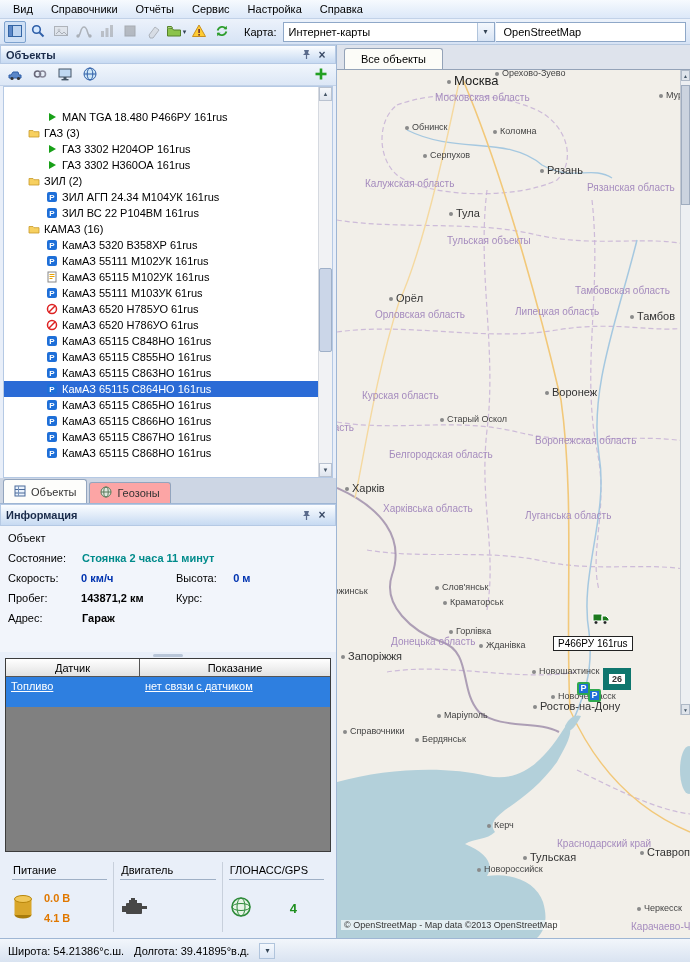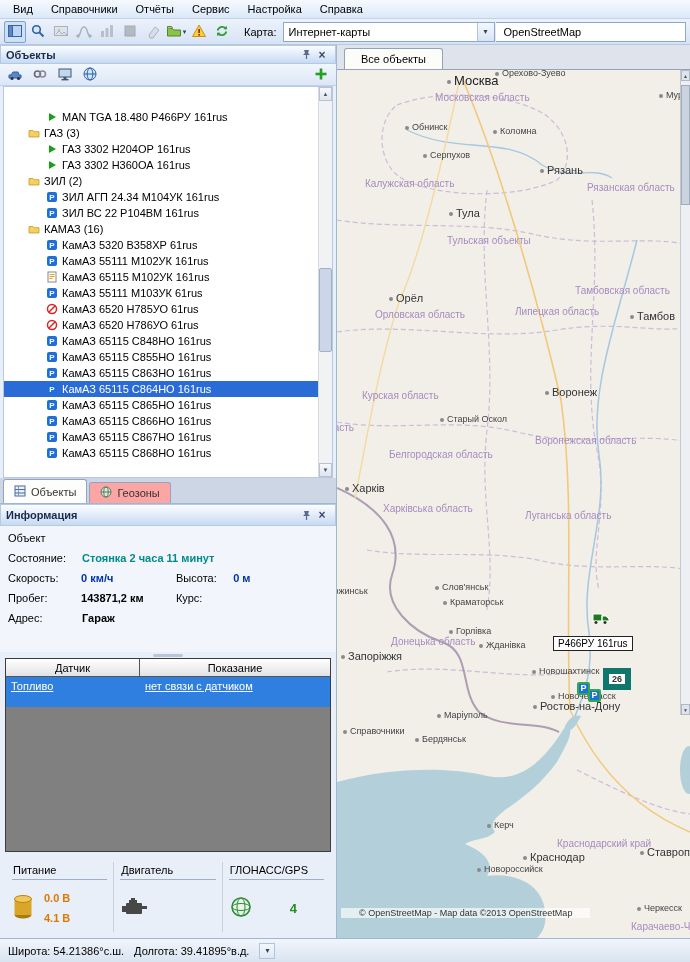--- a/index.html
+++ b/index.html
@@ -89,21 +89,21 @@
   .maplabel{position:absolute;white-space:nowrap;cursor:default;}
   .maplabel.region{color:#A58BBE;font-size:10px;}
   .maplabel.city{color:#333;font-size:11px;}
   .maplabel.city-sm{color:#444;font-size:9px;}
   .maplabel.city-lg{color:#222;font-size:13px;}
   .maplabel.city::before,.maplabel.city-sm::before,.maplabel.city-lg::before{content:"";display:inline-block;width:4px;height:4px;border-radius:50%;background:#8A8A8A;margin-right:3px;vertical-align:middle;}
   .vmarker{position:absolute;}
   .vlabel{position:absolute;background:#fff;border:1px solid #222;font-size:10px;padding:1px 4px;}
   .shield{position:absolute;background:#fff;border:6px solid #0f766e;font-size:9px;font-weight:bold;padding:0 3px;color:#333;}
   .pmark{position:absolute;width:13px;height:13px;background:#1E6FD8;border:2px solid #2FA84F;border-radius:2px;color:#fff;font-size:9px;font-weight:bold;display:flex;align-items:center;justify-content:center;line-height:1;}
-  .attrib{position:absolute;left:4px;bottom:20px;font-size:9px;color:#333;background:rgba(255,255,255,.65);padding:0 18px;}
+  .attrib{position:absolute;left:4px;bottom:8px;font-size:9px;color:#333;background:rgba(255,255,255,.65);padding:0 3px;}
   .mapsb{position:absolute;right:0;top:0;width:10px;height:645px;background:#EDEFF2;border-left:1px solid #C3C9D2;display:flex;flex-direction:column;}
   .mapsb .arr{height:11px;flex:0 0 11px;background:#DFE4EB;border:1px solid #AEB8C6;font-size:5px;color:#456;display:flex;align-items:center;justify-content:center;}
   .mapsb .track{flex:1;position:relative;}
   .mapsb .thumb{position:absolute;left:0;right:0;top:4px;height:120px;background:#CBD3DF;border:1px solid #9FACBF;}
 </style>
 </head>
 <body>
 
 <div class="window">
 
@@ -628,21 +628,21 @@
             <span class="maplabel region" style="left: 54px; top: 566px;">Донецька область</span>
             <span class="maplabel city" style="left: 4px; top: 580px;">Запоріжжя</span>
             <span class="maplabel city-sm" style="left: 195px; top: 596px;">Новошахтинск</span>
             <span class="maplabel city-sm" style="left: 214px; top: 621px;">Новочеркасск</span>
             <span class="maplabel city" style="left: 196px; top: 630px;">Ростов-на-Дону</span>
             <span class="maplabel city-sm" style="left: 100px; top: 640px;">Маріуполь</span>
             <span class="maplabel city-sm" style="left: 6px; top: 656px;">Справочники</span>
             <span class="maplabel city-sm" style="left: 78px; top: 664px;">Бердянськ</span>
             <span class="maplabel city-sm" style="left: 150px; top: 750px;">Керч</span>
             <span class="maplabel region" style="left: 220px; top: 768px;">Краснодарский край</span>
-            <span class="maplabel city" style="left: 186px; top: 781px;">Краснодар</span>
+            <span class="maplabel city" style="left: 186px; top: 781px;">Тульская</span>
             <span class="maplabel city-sm" style="left: 140px; top: 794px;">Новороссийск</span>
             <span class="maplabel city" style="left: 303px; top: 776px;">Ставрополь</span>
             <span class="maplabel city-sm" style="left: 300px; top: 833px;">Черкесск</span>
             <span class="maplabel region" style="left: 294px; top: 851px;">Карачаево-Черкес</span>
           </div>
 
         <span class="vmarker" style="left:255px;top:540px;"><svg width="18" height="15" viewBox="0 0 18 15">
               <path d="M1 4h9v7H1z M10 6h4l3 3v2h-7z" fill="#1E7A1E" stroke="#fff" stroke-width="1"></path>
               <circle cx="4" cy="12.5" r="1.8" fill="#222" stroke="#fff" stroke-width=".6"></circle>
               <circle cx="13" cy="12.5" r="1.8" fill="#222" stroke="#fff" stroke-width=".6"></circle>

